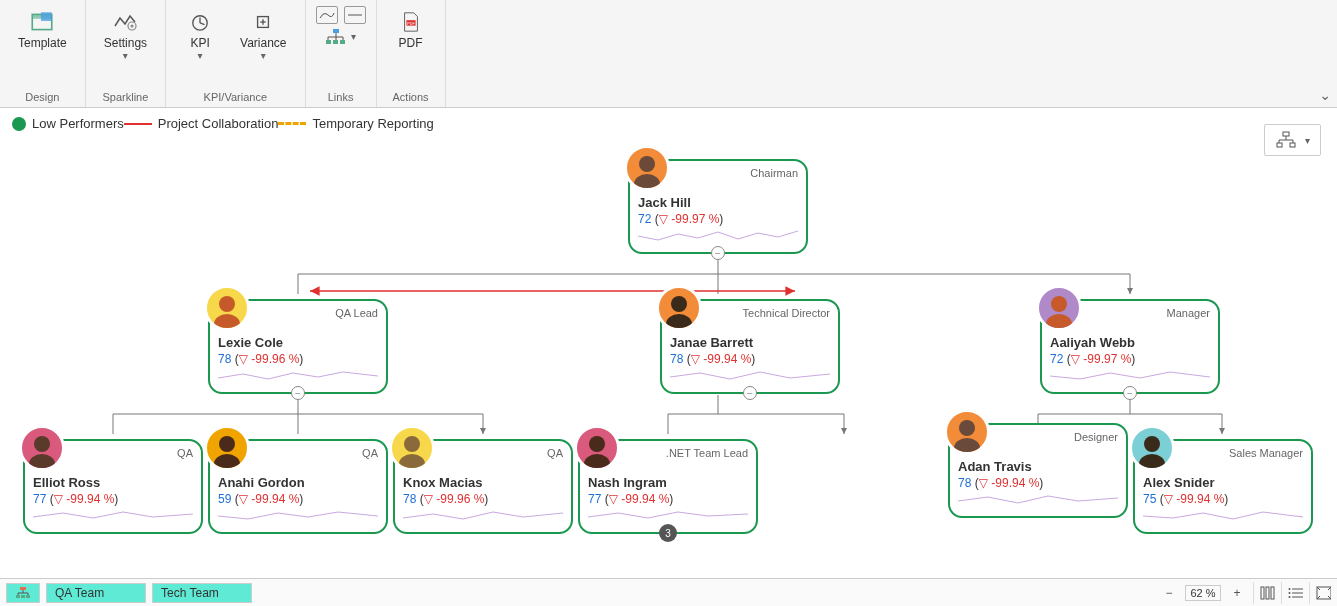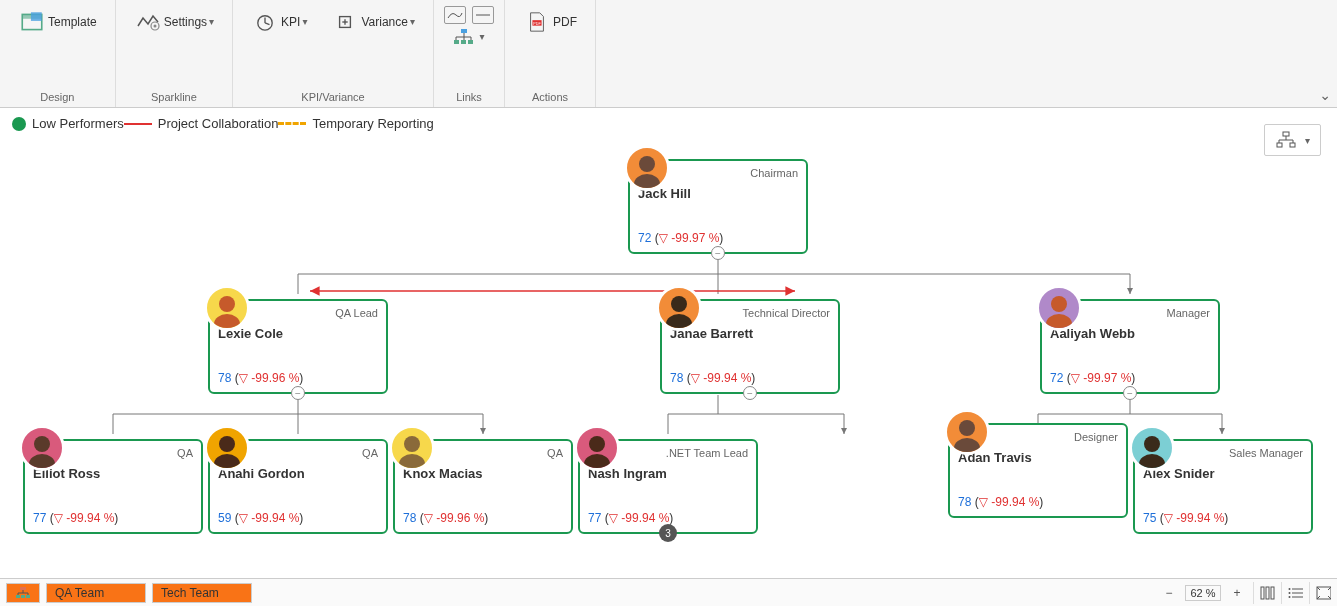--- a/index.html
+++ b/index.html
@@ -33,20 +33,21 @@
   align-items: flex-start;
 }
 .ribbon-group-label {
   font-size: 11px;
   color: #666;
   margin-top: auto;
   padding: 4px 0 2px 0;
 }
 .ribbon-btn {
   display: flex;
+  flex-direction: column;
   align-items: center;
   gap: 2px;
   padding: 4px 8px;
   cursor: pointer;
   border-radius: 2px;
   min-width: 48px;
 }
 .ribbon-icon {
   width: 28px; height: 24px;
   display: flex; align-items: center; justify-content: center;
@@ -100,26 +101,25 @@
   top: 0; left: 0;
   width: 100%; height: 100%;
   pointer-events: none;
 }
 
 .node {
   position: absolute;
   width: 180px;
   height: 95px;
   border: 2px solid #1a9850;
-  border-radius: 6px;
+  border-radius: 14px;
   background: #fff;
-  padding: 3px 8px 4px 8px;
+  padding: 12px 8px 4px 8px;
   display: flex;
   flex-direction: column;
-  gap: 28px;
 }
 .node .role {
   position: absolute;
   right: 8px; top: 6px;
   font-size: 11px;
   color: #666;
 }
 .node .name {
   font-weight: bold;
   font-size: 13px;
@@ -181,21 +181,21 @@
   background: #fafafa;
   display: flex;
   align-items: center;
   padding: 0 6px;
   gap: 6px;
 }
 .footer-tab {
   border: 1px solid #ccc;
   padding: 2px 8px;
   font-size: 12px;
-  background: #f97316;
+  background: #5eead4;
   cursor: pointer;
   min-width: 100px;
 }
 .footer-tab.icon-only { min-width: 28px; display:flex;align-items:center;justify-content:center;}
 .footer-right {
   margin-left: auto;
   display: flex;
   align-items: center;
   gap: 6px;
 }

